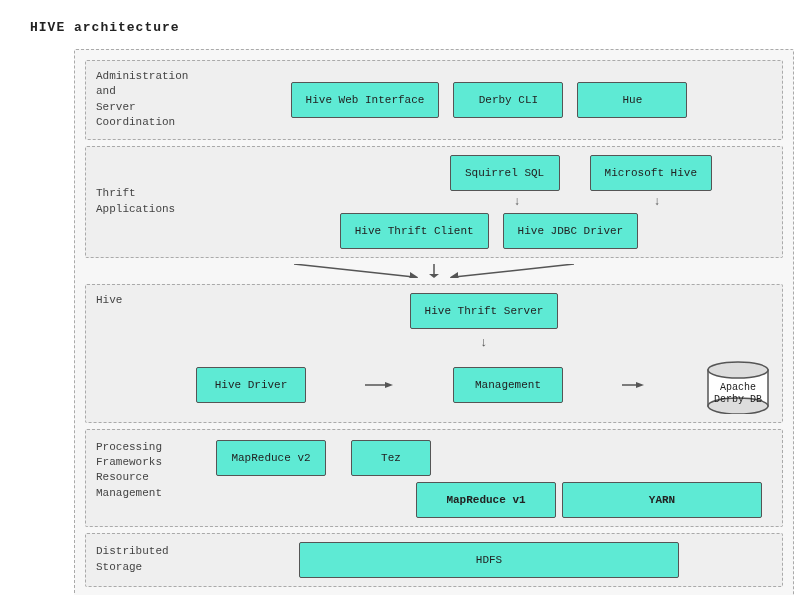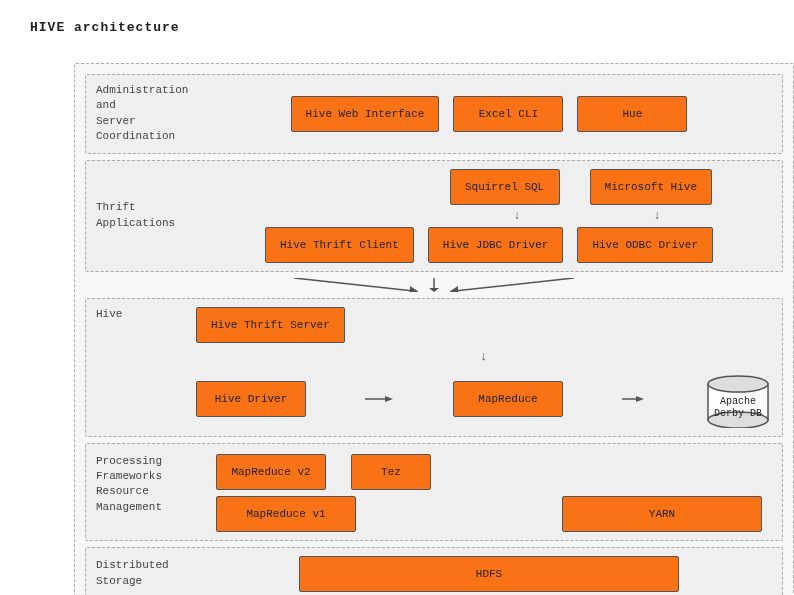--- a/index.html
+++ b/index.html
@@ -15,21 +15,21 @@
       width: 794px;
       height: 595px;
       padding: 20px 30px;
       background: #fff;
     }
     .page-title {
       font-family: 'Courier New', Courier, monospace;
       font-size: 13px;
       font-weight: bold;
       letter-spacing: 1px;
-      margin-bottom: 28px;
+      margin-bottom: 14px;
       color: #222;
     }
     .diagram {
       border: 1.5px dashed #aaa;
       border-radius: 2px;
       width: 720px;
       background: #f7f7f7;
       padding: 10px 10px;
       display: flex;
       flex-direction: column;
@@ -68,21 +68,21 @@
       flex-direction: row;
       align-items: center;
       justify-content: center;
       gap: 14px;
       width: 100%;
     }
     
     .box {
       border: 1.5px solid #555;
       border-radius: 2px;
-      background: #f97316;
+      background: #5eead4;
       padding: 11px 14px;
       font-size: 11px;
       color: #222;
       text-align: center;
       white-space: nowrap;
     }
     .box-wide {
       min-width: 140px;
     }
     .box-medium {
@@ -116,42 +116,41 @@
 <div class="page">
   <div class="page-title">HIVE architecture</div>
 
   <div class="diagram">
 
     <div class="section">
       <div class="section-label">Administration and<br>Server Coordination</div>
       <div class="section-content">
         <div class="row">
           <div class="box box-medium">Hive Web Interface</div>
-          <div class="box box-medium">Excel CLI</div>
+          <div class="box box-medium">Derby CLI</div>
           <div class="box box-medium">Hue</div>
         </div>
       </div>
     </div>
 
     <div class="section" style="min-height:90px;">
       <div class="section-label">Thrift Applications</div>
       <div class="section-content">
         <div class="row" style="justify-content:flex-end; padding-right: 60px; gap:30px;">
           <div class="box box-medium">Squirrel SQL</div>
           <div class="box box-medium">Microsoft Hive</div>
         </div>
 
         <div class="row" style="justify-content:flex-end; padding-right: 60px; gap:30px; height:10px;">
           <div style="display:flex; justify-content:center; width:110px; color:#555; font-size:12px;">↓</div>
           <div style="display:flex; justify-content:center; width:110px; color:#555; font-size:12px;">↓</div>
         </div>
         <div class="row" style="gap:14px;">
           <div class="box box-medium">Hive Thrift Client</div>
           <div class="box box-medium">Hive JDBC Driver</div>
-          <div class="box box-medium">Hive ODBC Driver</div>
         </div>
       </div>
     </div>
 
     <div style="display:flex; justify-content:center; align-items:center; height:14px; position:relative;">
 
       <svg width="480" height="14">
 
         <line x1="100" y1="0" x2="220" y2="13" stroke="#555" stroke-width="1.5" marker-end="url(#arr)"></line>
 
@@ -164,36 +163,36 @@
           </marker>
         </defs>
         <polygon points="235,10 245,10 240,14" fill="#555"></polygon>
       </svg>
     </div>
 
     <div class="section hive-section" style="min-height:110px; flex-direction:row;">
       <div class="section-label">Hive</div>
       <div class="hive-inner">
 
-        <div class="row" style="justify-content:flex-start;">
+        <div class="row" style="justify-content:center;">
           <div class="box box-wide">Hive Thrift Server</div>
         </div>
 
         <div style="text-align:center; font-size:13px; color:#555; width:100%;">↓</div>
 
         <div class="row" style="justify-content:space-between; gap:0;">
           <div class="box box-medium" style="min-width:110px;">Hive Driver</div>
 
           <div style="display:flex; align-items:center; width:30px;">
             <svg width="30" height="16">
               <line x1="0" y1="8" x2="22" y2="8" stroke="#555" stroke-width="1.5"></line>
               <polygon points="20,5 28,8 20,11" fill="#555"></polygon>
             </svg>
           </div>
-          <div class="box box-medium" style="min-width:110px;">MapReduce</div>
+          <div class="box box-medium" style="min-width:110px;">Management</div>
 
           <div style="display:flex; align-items:center; width:24px;">
             <svg width="24" height="16">
               <line x1="0" y1="8" x2="16" y2="8" stroke="#555" stroke-width="1.5"></line>
               <polygon points="14,5 22,8 14,11" fill="#555"></polygon>
             </svg>
           </div>
 
           <div style="position:relative; width:68px; height:58px; display:inline-block;">
             <svg width="68" height="58">
@@ -212,21 +211,21 @@
       </div>
     </div>
 
     <div class="section processing-section" style="min-height:80px; align-items:flex-start; padding-top:10px;">
       <div class="section-label">Processing Frameworks<br>Resource Management</div>
       <div class="section-content" style="align-items:flex-end; padding-right:10px;">
         <div class="row" style="justify-content:flex-start; gap:25px;">
           <div class="box box-medium">MapReduce v2</div>
           <div class="box box-narrow">Tez</div>
         </div>
-        <div class="row" style="justify-content:space-between; gap:6px;">
+        <div class="row" style="justify-content:flex-end; gap:6px;font-weight:bold;">
           <div class="box" style="min-width:140px;">MapReduce v1</div>
           <div class="box" style="min-width:200px;">YARN</div>
         </div>
       </div>
     </div>
 
     <div class="section" style="min-height:48px;">
       <div class="section-label">Distributed Storage</div>
       <div class="section-content">
         <div class="row">

